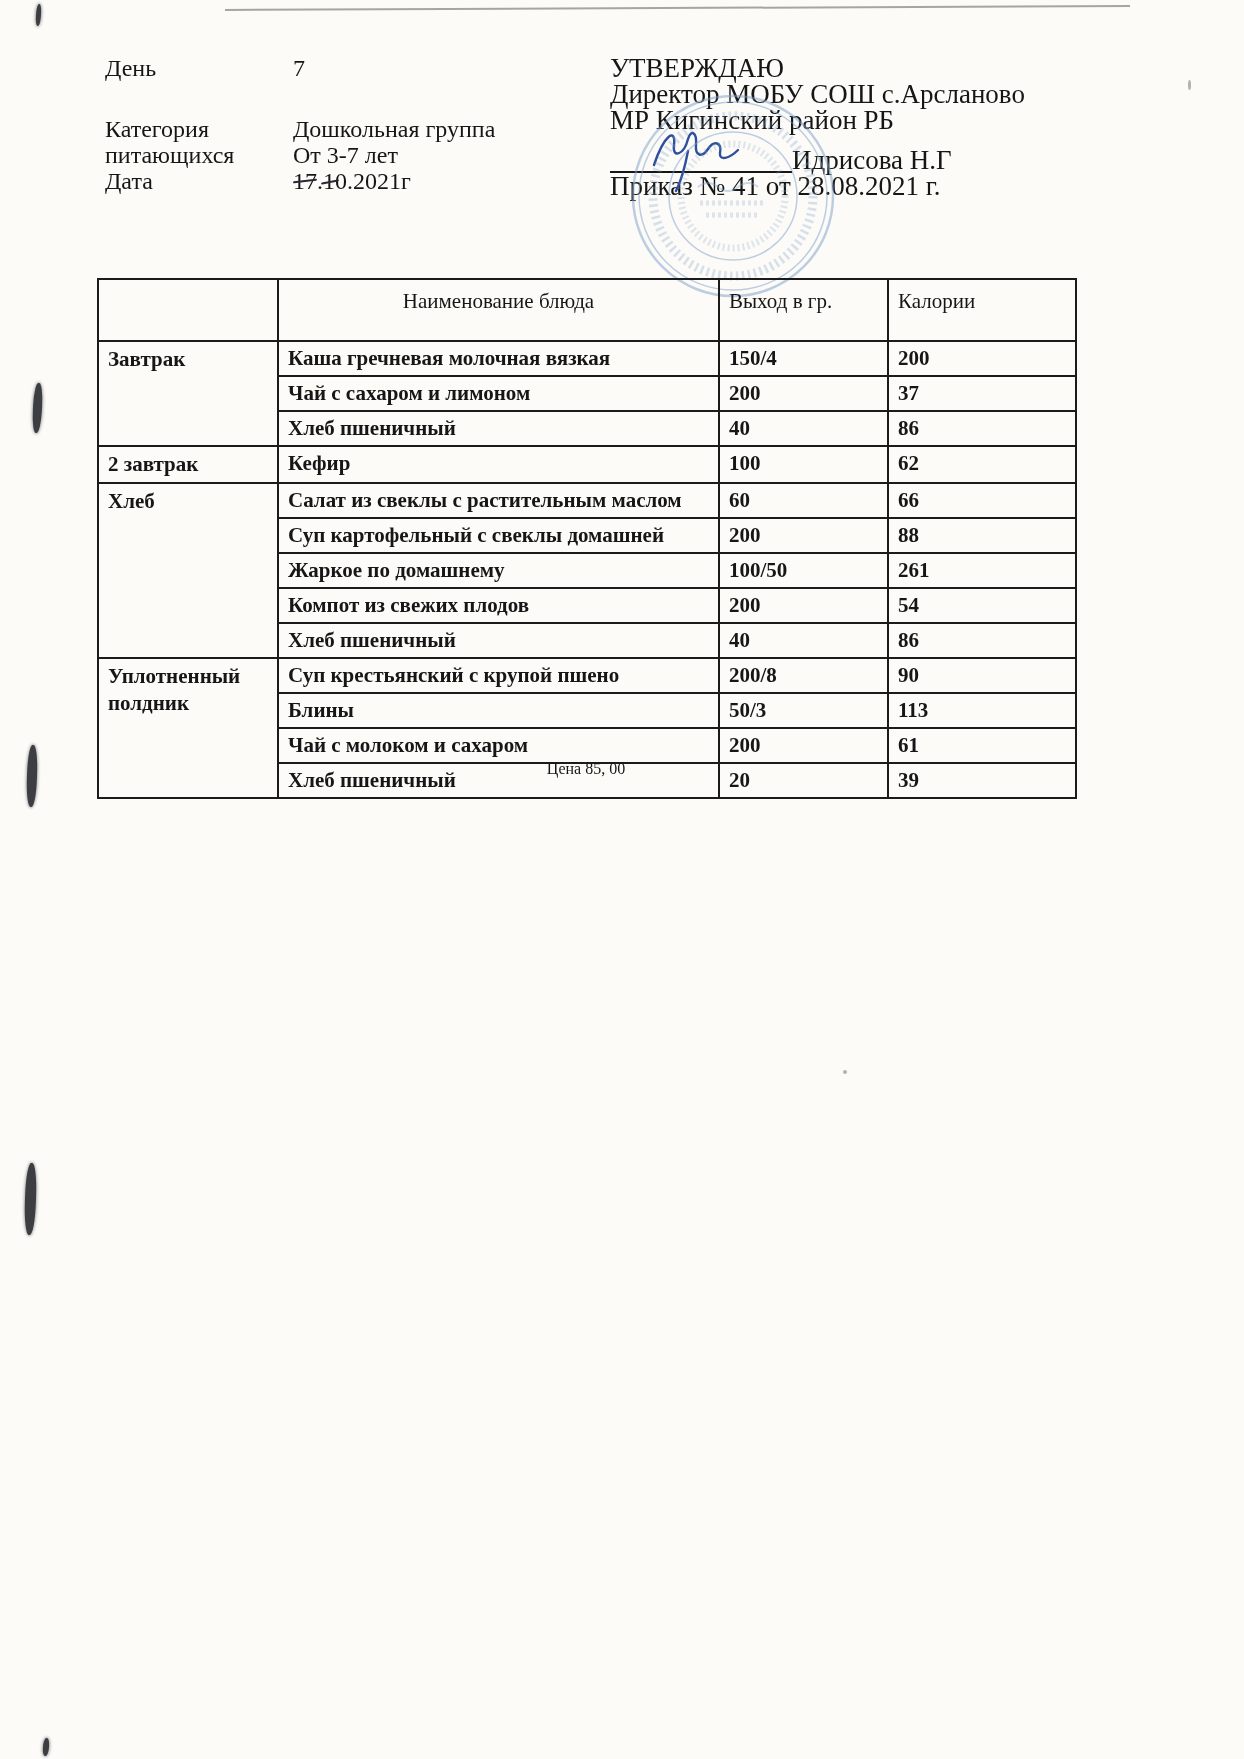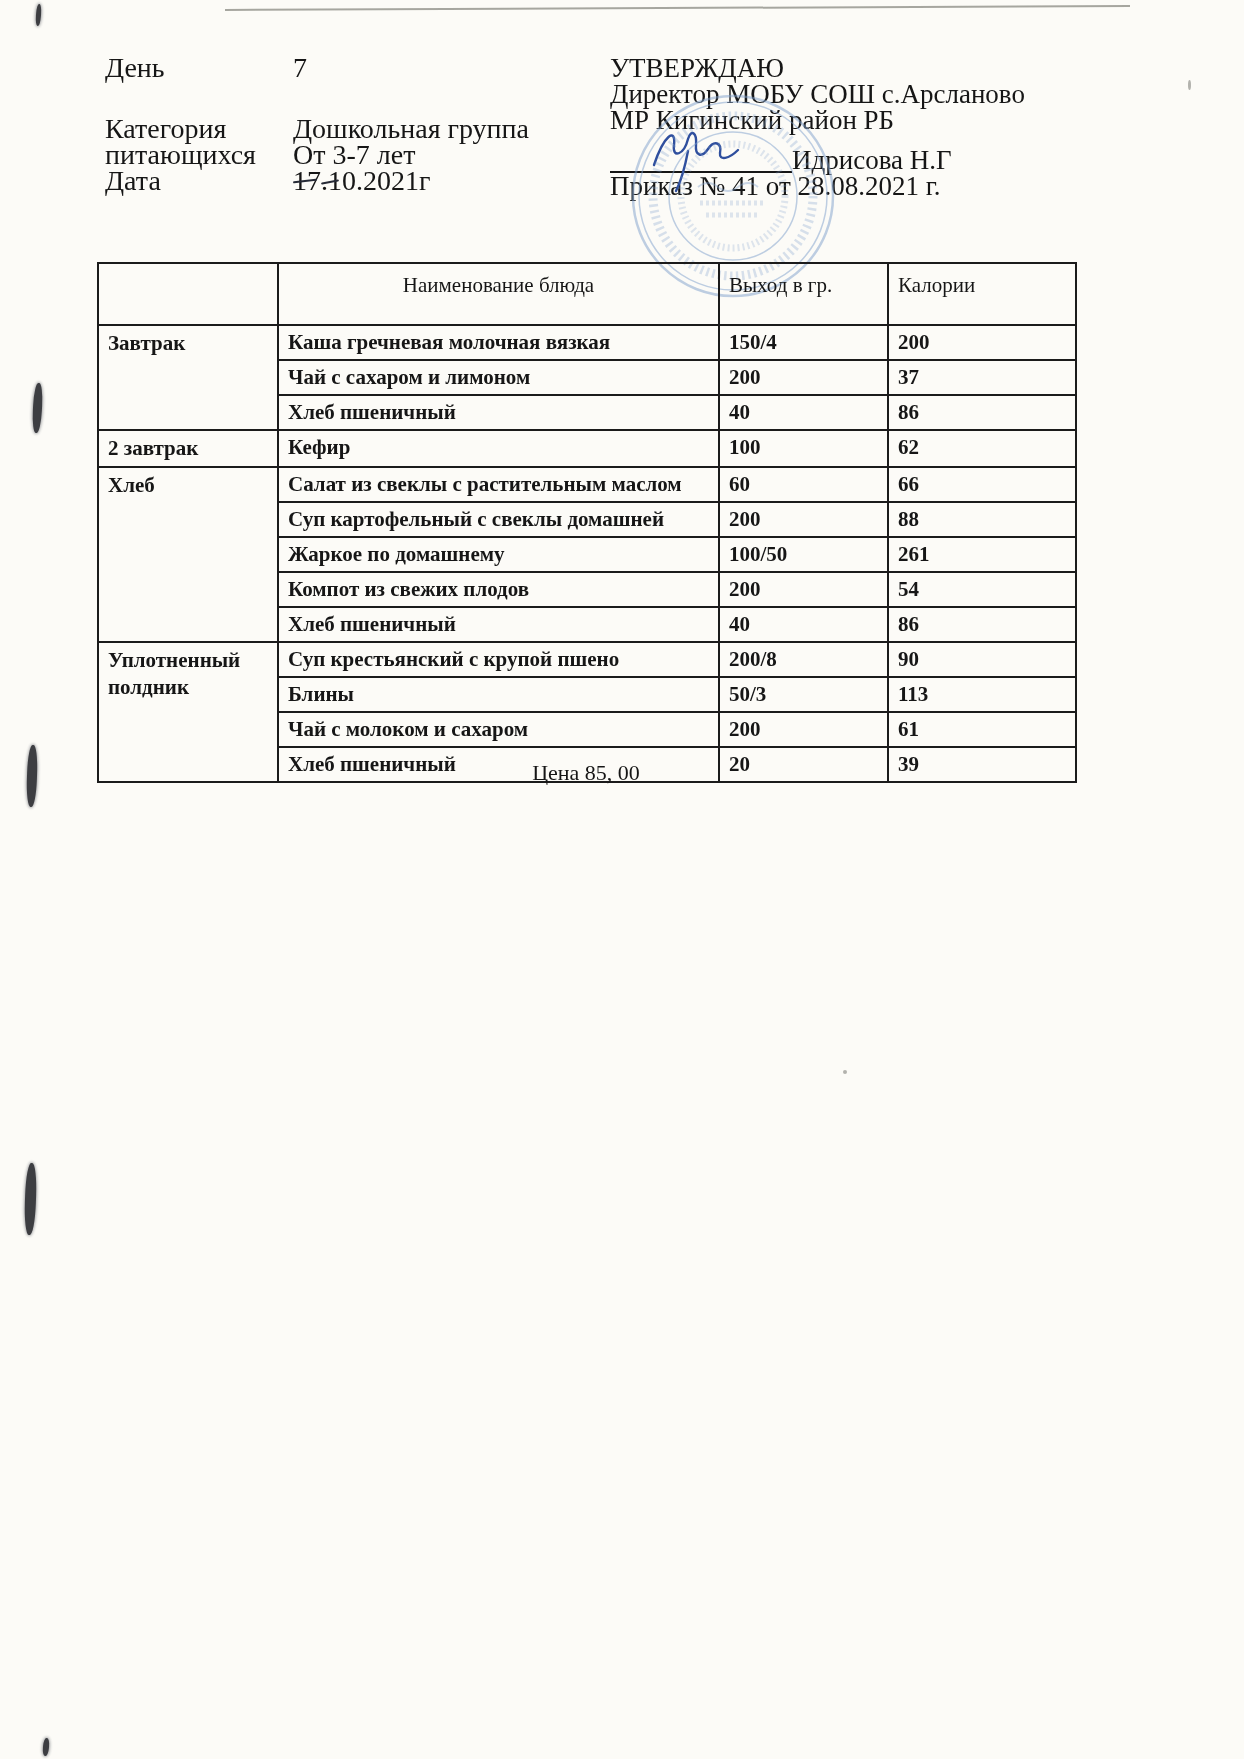--- a/index.html
+++ b/index.html
@@ -35,21 +35,21 @@
   .smudge.s2 { left: 27px; top: 745px;  width: 10px; height: 62px; transform: rotate(2deg); }
   .smudge.s3 { left: 25px; top: 1163px; width: 11px; height: 72px; transform: rotate(2deg); }
   .smudge.s4 { left: 43px; top: 1738px; width: 6px;  height: 18px; transform: rotate(5deg); }
   .speck { position: absolute; background: #8b8b85; border-radius: 50%; opacity: .65; }
   .speck.p1 { left: 843px; top: 1070px; width: 4px; height: 4px; }
   .speck.p2 { left: 1188px; top: 80px;  width: 3px; height: 10px; }
 
   
   .meta {
     position: absolute; left: 105px; top: 55px;
-    font-size: 28px; line-height: 26px;
+    font-size: 24px; line-height: 26px;
   }
   .meta-grid {
     display: grid;
     grid-template-columns: 188px auto;
   }
   .meta .spacer { height: 35px; }
   .date-value { position: relative; display: inline-block; }
   .strike {
     position: absolute; height: 2px; background: #262a36; border-radius: 2px;
   }
@@ -77,21 +77,21 @@
   }
   .sig-name { margin-left: 0; }
   .stamp {
     position: absolute; left: 18px; top: 36px;
     opacity: .5;
     pointer-events: none;
   }
 
   
   table.menu {
-    position: absolute; left: 97px; top: 262px;
+    position: absolute; left: 97px; top: 278px;
     width: 978px;
     border-collapse: collapse;
     table-layout: fixed;
   }
   table.menu th, table.menu td {
     border: 2px solid #1b1b1b;
     font-size: 21px;
     font-weight: normal;
     text-align: left;
     vertical-align: top;
@@ -102,21 +102,21 @@
   table.menu thead th.col-dish-h { text-align: center; }
   table.menu tbody td { height: 33px; font-weight: bold; }
   td.meal { font-size: 22px; line-height: 27px; }
   td.num { padding-top: 6px; }
 
   
   .price {
     position: absolute; left: 97px; top: 760px;
     width: 978px;
     text-align: center;
-    font-size: 22px;
+    font-size: 16px;
   }
 </style>
 </head>
 <body>
 
 <div class="page">
 
   <div class="top-scan-line"></div>
   <div class="smudge s0"></div>
   <div class="smudge s1"></div>

